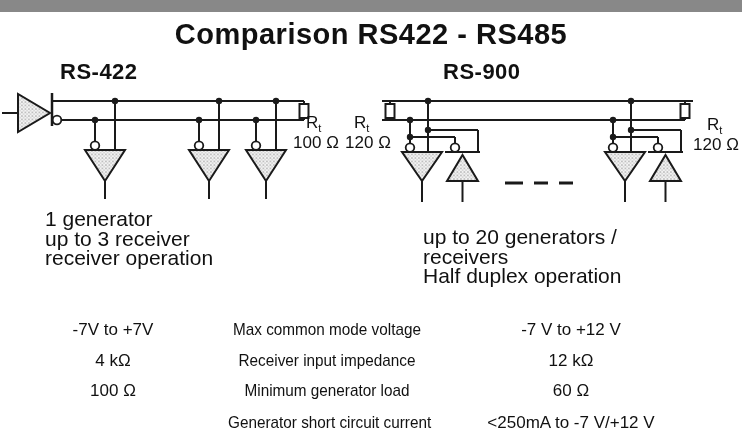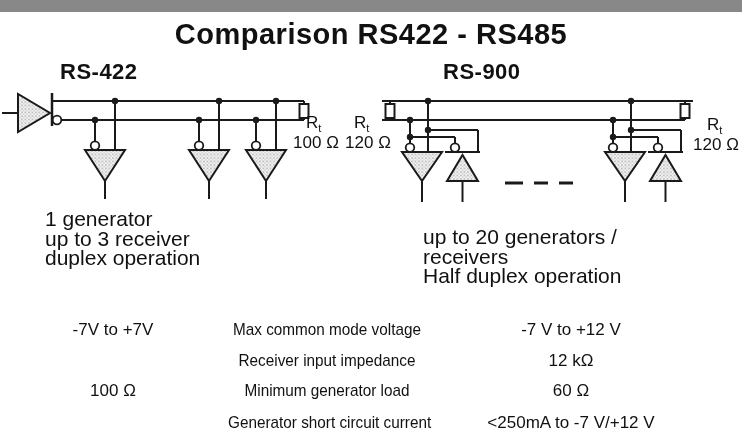--- a/index.html
+++ b/index.html
@@ -161,34 +161,35 @@
 
   <div class="abs rlabel" style="left:354px;top:101px"><span>R</span><sub>t</sub></div>
   <div class="abs rvalue" style="left:336px;top:121px">120 Ω</div>
 
   <div class="abs rlabel" style="left:707px;top:103px"><span>R</span><sub>t</sub></div>
   <div class="abs rvalue" style="left:684px;top:123px">120 Ω</div>
 
   <div id="caption-rs422" class="abs caption">
     <div>1 generator</div>
     <div>up to 3 receiver</div>
-    <div>duplex operation</div>
+    <div>receiver operation</div>
   </div>
   <div id="caption-rs485" class="abs caption">
     <div>up to 20 generators / receivers</div>
     <div>Half duplex operation</div>
   </div>
 
   <div>
     <div class="abs trow" style="top:306px">
       <div class="tcell c-left">-7V to +7V</div>
       <div class="tcell c-mid">Max common mode voltage</div>
       <div class="tcell c-right">-7 V to +12 V</div>
     </div>
     <div class="abs trow" style="top:337px">
+      <div class="tcell c-left">4 kΩ</div>
       <div class="tcell c-mid">Receiver input impedance</div>
       <div class="tcell c-right">12 kΩ</div>
     </div>
     <div class="abs trow" style="top:367px">
       <div class="tcell c-left">100 Ω</div>
       <div class="tcell c-mid">Minimum generator load</div>
       <div class="tcell c-right">60 Ω</div>
     </div>
     <div class="abs trow" style="top:399px">
       <div class="tcell c-mid">Generator short circuit current</div>

